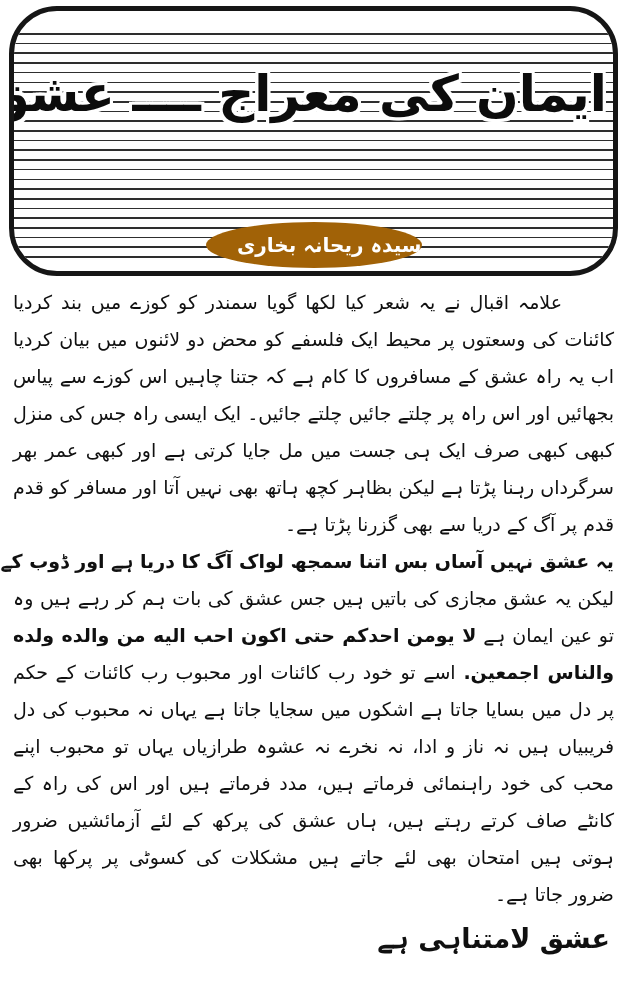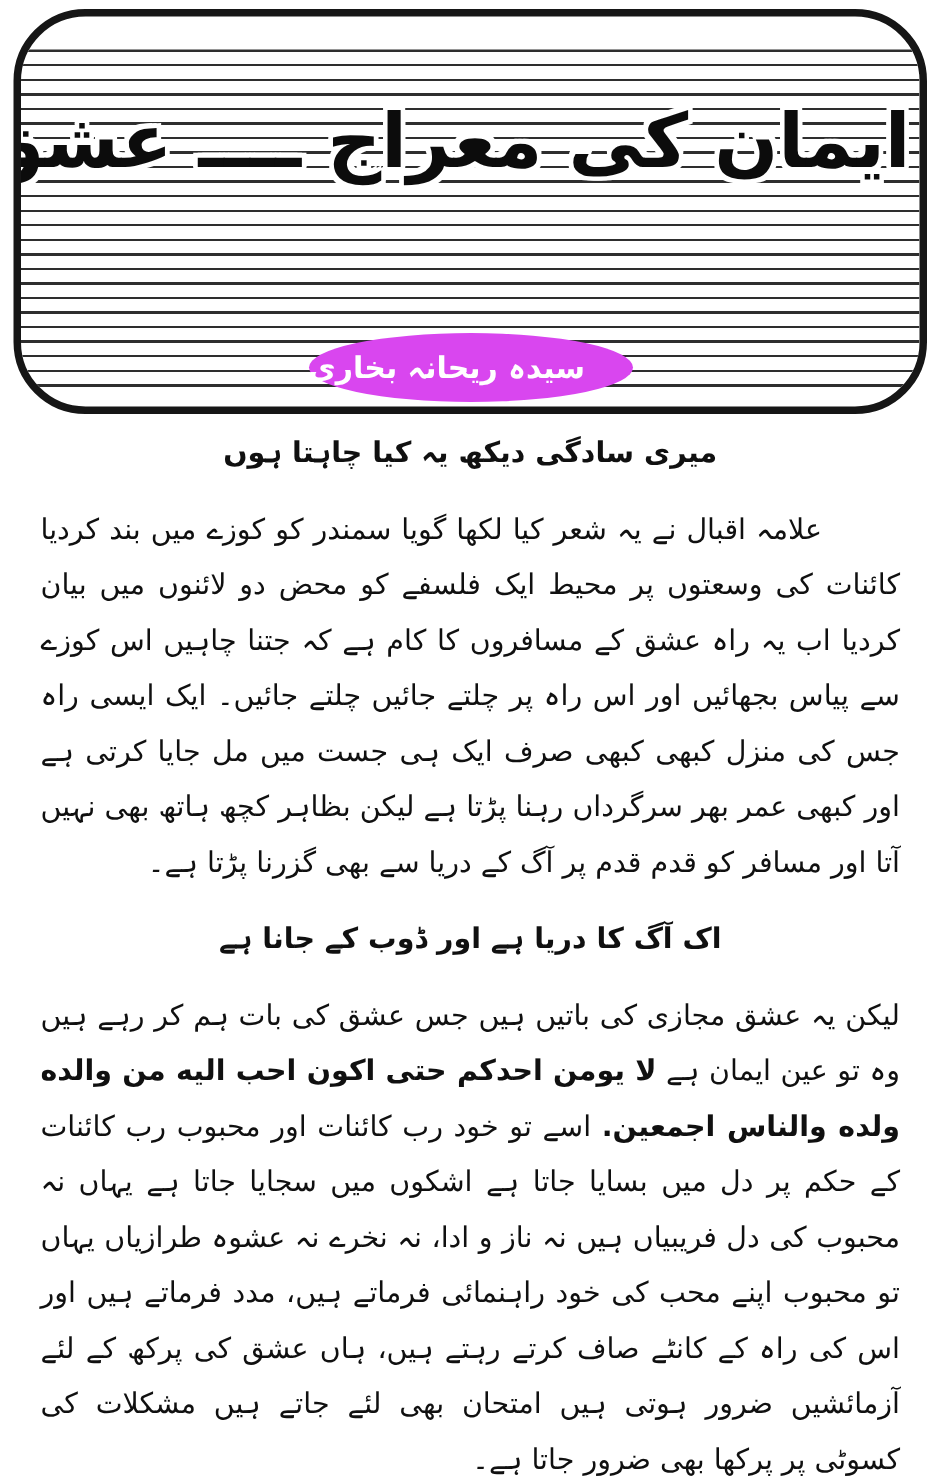--- a/index.html
+++ b/index.html
@@ -45,23 +45,23 @@
       -3px -3px 0 #fff, 3px -3px 0 #fff,
       -3px  3px 0 #fff, 3px  3px 0 #fff,
        0   -3px 0 #fff, 0    3px 0 #fff,
       -3px  0   0 #fff, 3px  0   0 #fff;
   }
   .author-badge{
     position:absolute;
     bottom:3px;left:50%;
     transform:translateX(-50%);
     width:216px;height:46px;
-    background:#d946ef;
+    background:#a16207;
     border-radius:50%;
-    display:flex;align-items:center;justify-content:flex-end;
+    display:flex;align-items:center;justify-content:flex-start;
     color:#ffffff;
     font-size:20px;
     font-weight:600;
     direction:rtl;
   }
   
   .body{
     margin:8px 13px 0 13px;
     direction:rtl;
     font-size:19px;
@@ -71,21 +71,21 @@
   .verse-row{
     display:flex;
     font-weight:600;
   }
   .verse-half{
     flex:1 1 50%;
     text-align:center;
     white-space:nowrap;
   }
   p.justified{
-    margin:14px;
+    margin:0;
     text-align:justify;
   }
   .indent{ text-indent:52px; }
   .arabic-quote{ font-weight:bold; }
   .section-heading{
     font-size:27px;
     font-weight:bold;
     text-align:right;
     line-height:46px;
     margin:3px 4px 3px 0;
@@ -102,26 +102,26 @@
       <span class="title-text">ایمان کی معراج ــــ عشق رسول</span>
     </div>
     <div class="author-badge">
       <span>سیدہ ریحانہ بخاری</span>
     </div>
   </div>
 
   <div class="body">
 
     <div class="verse-row">
-      <span class="verse-half">میری سادگی دیکھ یہ کیا چاہتا ہوں</span>
     </div>
 
     <p class="justified indent">علامہ اقبال نے یہ شعر کیا لکھا گویا سمندر کو کوزے میں بند کردیا کائنات کی وسعتوں پر محیط ایک فلسفے کو محض دو لائنوں میں بیان کردیا اب یہ راہ عشق کے مسافروں کا کام ہے کہ جتنا چاہیں اس کوزے سے پیاس بجھائیں اور اس راہ پر چلتے جائیں چلتے جائیں۔ ایک ایسی راہ جس کی منزل کبھی کبھی صرف ایک ہی جست میں مل جایا کرتی ہے اور کبھی عمر بھر سرگرداں رہنا پڑتا ہے لیکن بظاہر کچھ ہاتھ بھی نہیں آتا اور مسافر کو قدم قدم پر آگ کے دریا سے بھی گزرنا پڑتا ہے۔</p>
 
     <div class="verse-row">
+      <span class="verse-half">یہ عشق نہیں آساں بس اتنا سمجھ لو</span>
       <span class="verse-half">اک آگ کا دریا ہے اور ڈوب کے جانا ہے</span>
     </div>
 
     <p class="justified"><span>لیکن یہ عشق مجازی کی باتیں ہیں جس عشق کی بات ہم کر رہے ہیں وہ تو عین ایمان ہے</span> <span class="arabic-quote">لا یومن احدکم حتی اکون احب الیه من والده ولده والناس اجمعین.</span> <span>اسے تو خود رب کائنات اور محبوب رب کائنات کے حکم پر دل میں بسایا جاتا ہے اشکوں میں سجایا جاتا ہے یہاں نہ محبوب کی دل فریبیاں ہیں نہ ناز و ادا، نہ نخرے نہ عشوہ طرازیاں یہاں تو محبوب اپنے محب کی خود راہنمائی فرماتے ہیں، مدد فرماتے ہیں اور اس کی راہ کے کانٹے صاف کرتے رہتے ہیں، ہاں عشق کی پرکھ کے لئے آزمائشیں ضرور ہوتی ہیں امتحان بھی لئے جاتے ہیں مشکلات کی کسوٹی پر پرکھا بھی ضرور جاتا ہے۔</span></p>
 
     <h2 class="section-heading">عشق لامتناہی ہے</h2>
 
   </div>
 </div>
 

